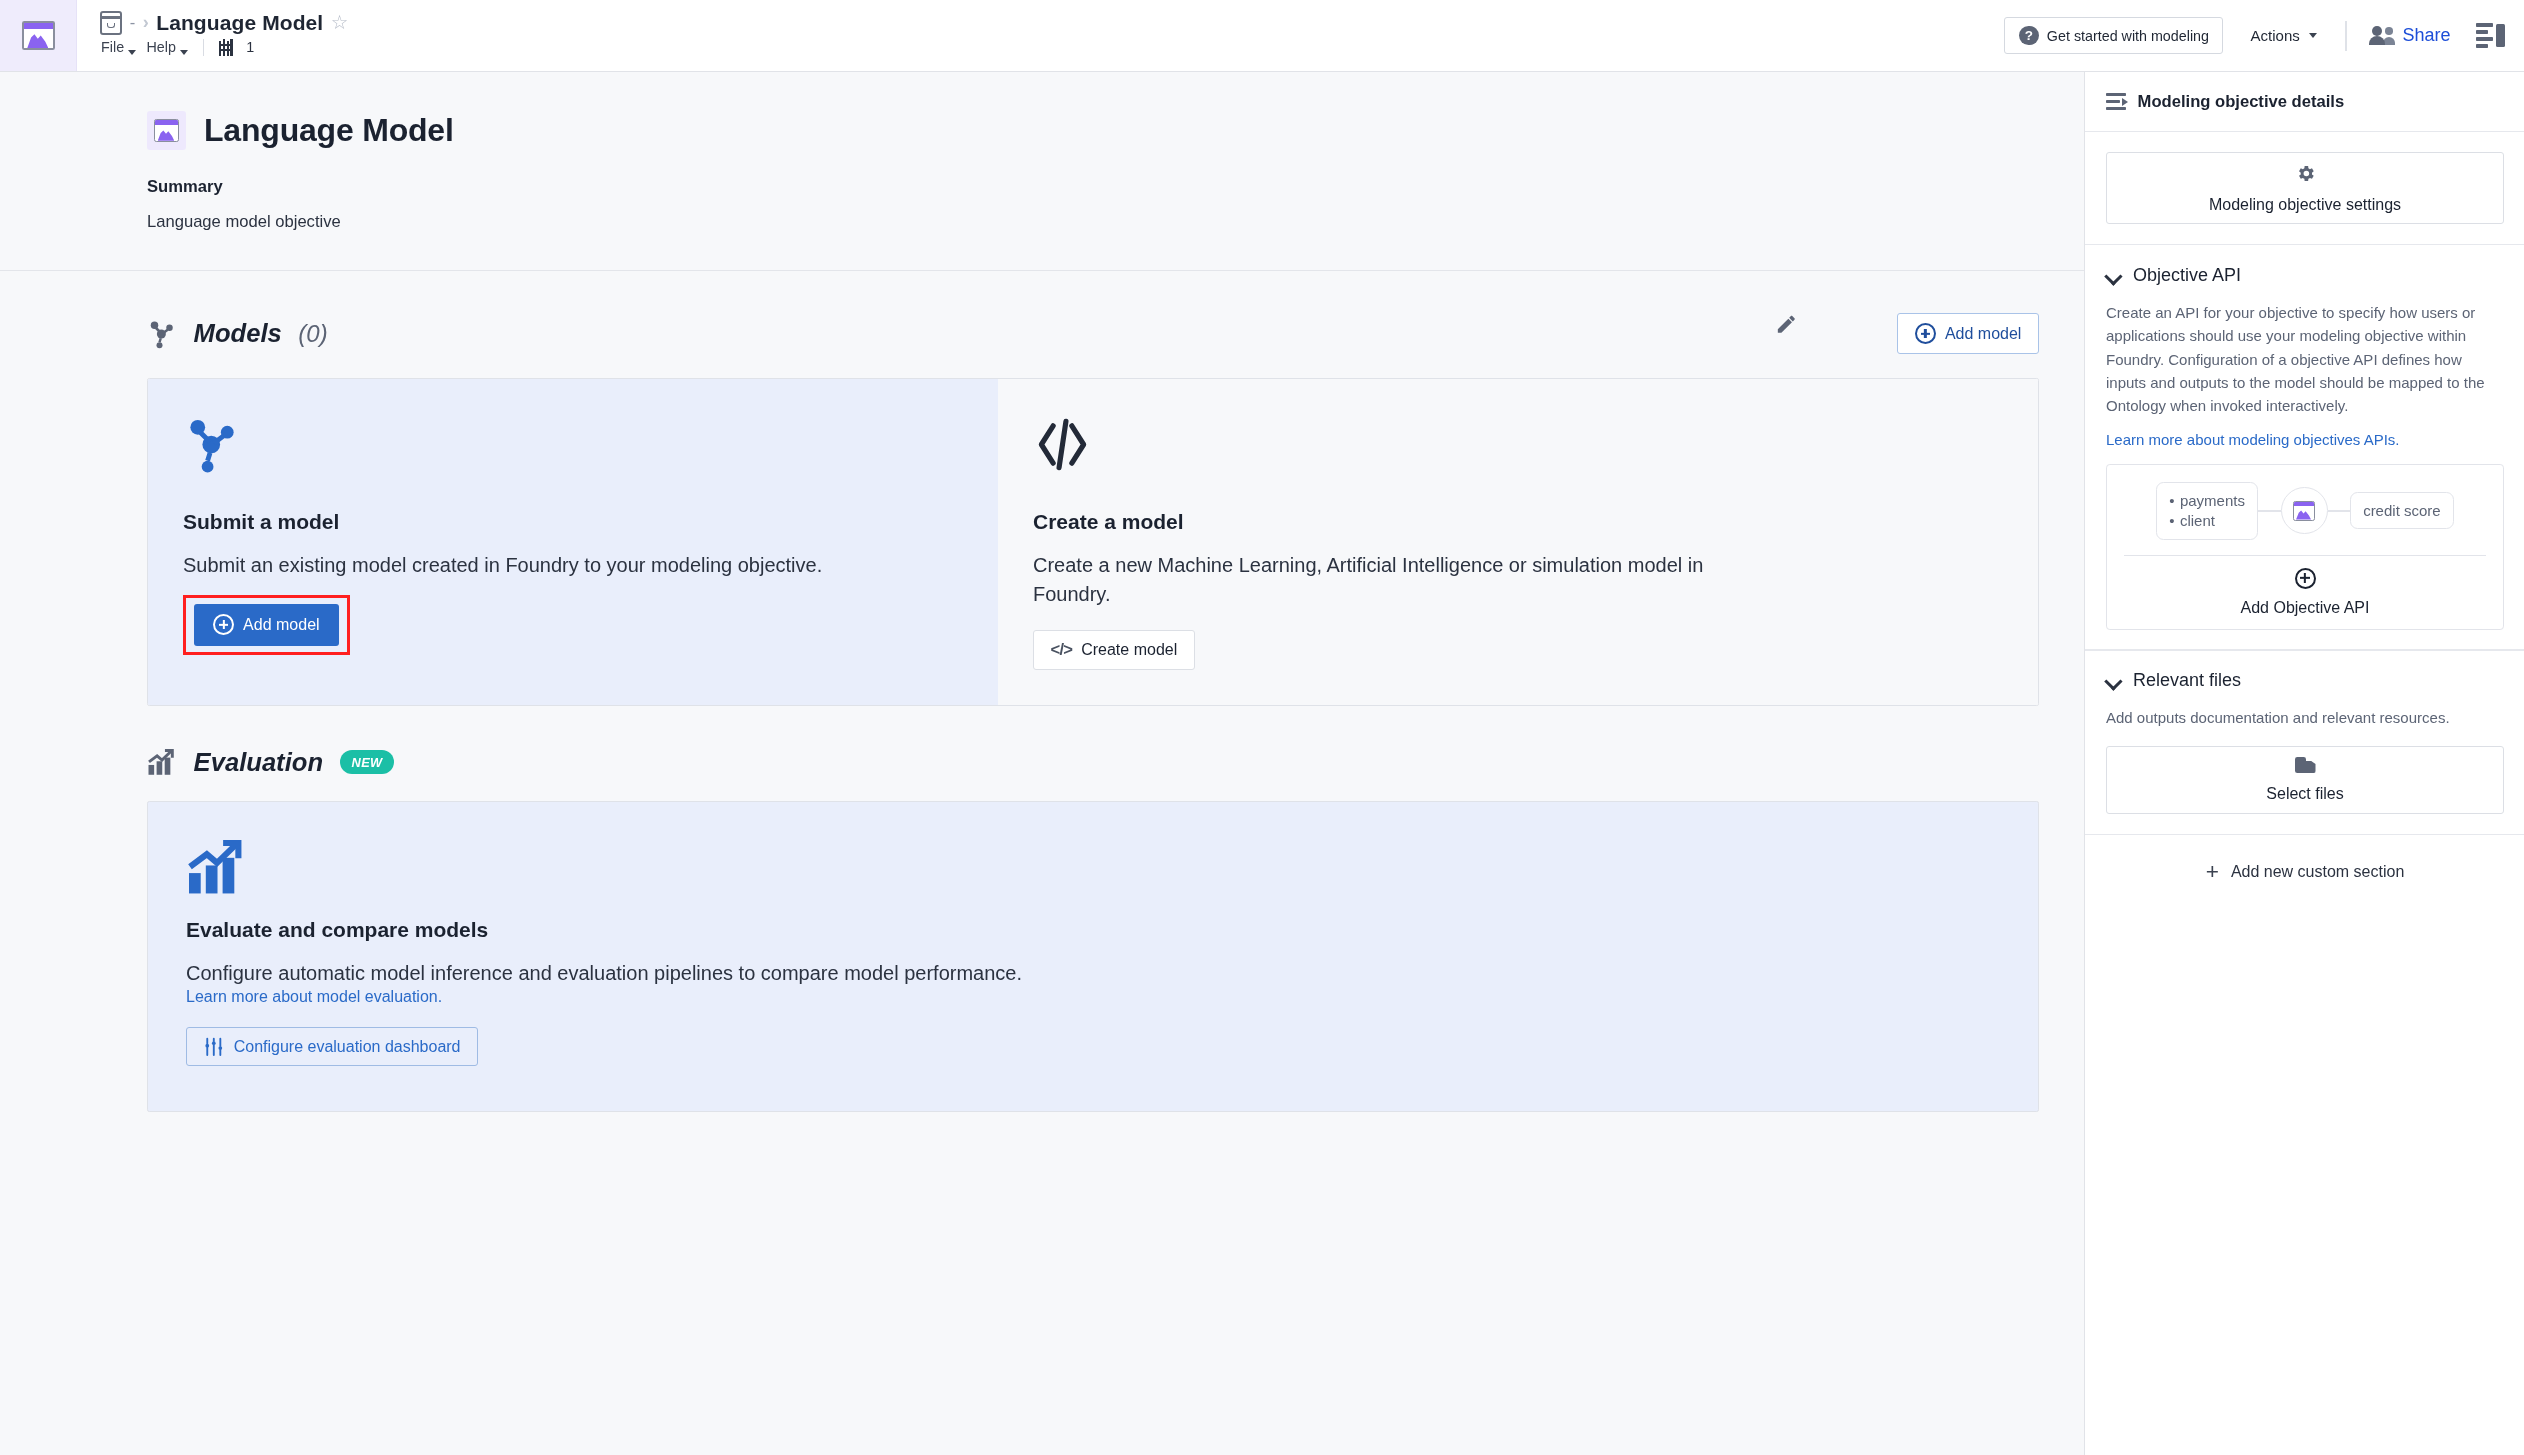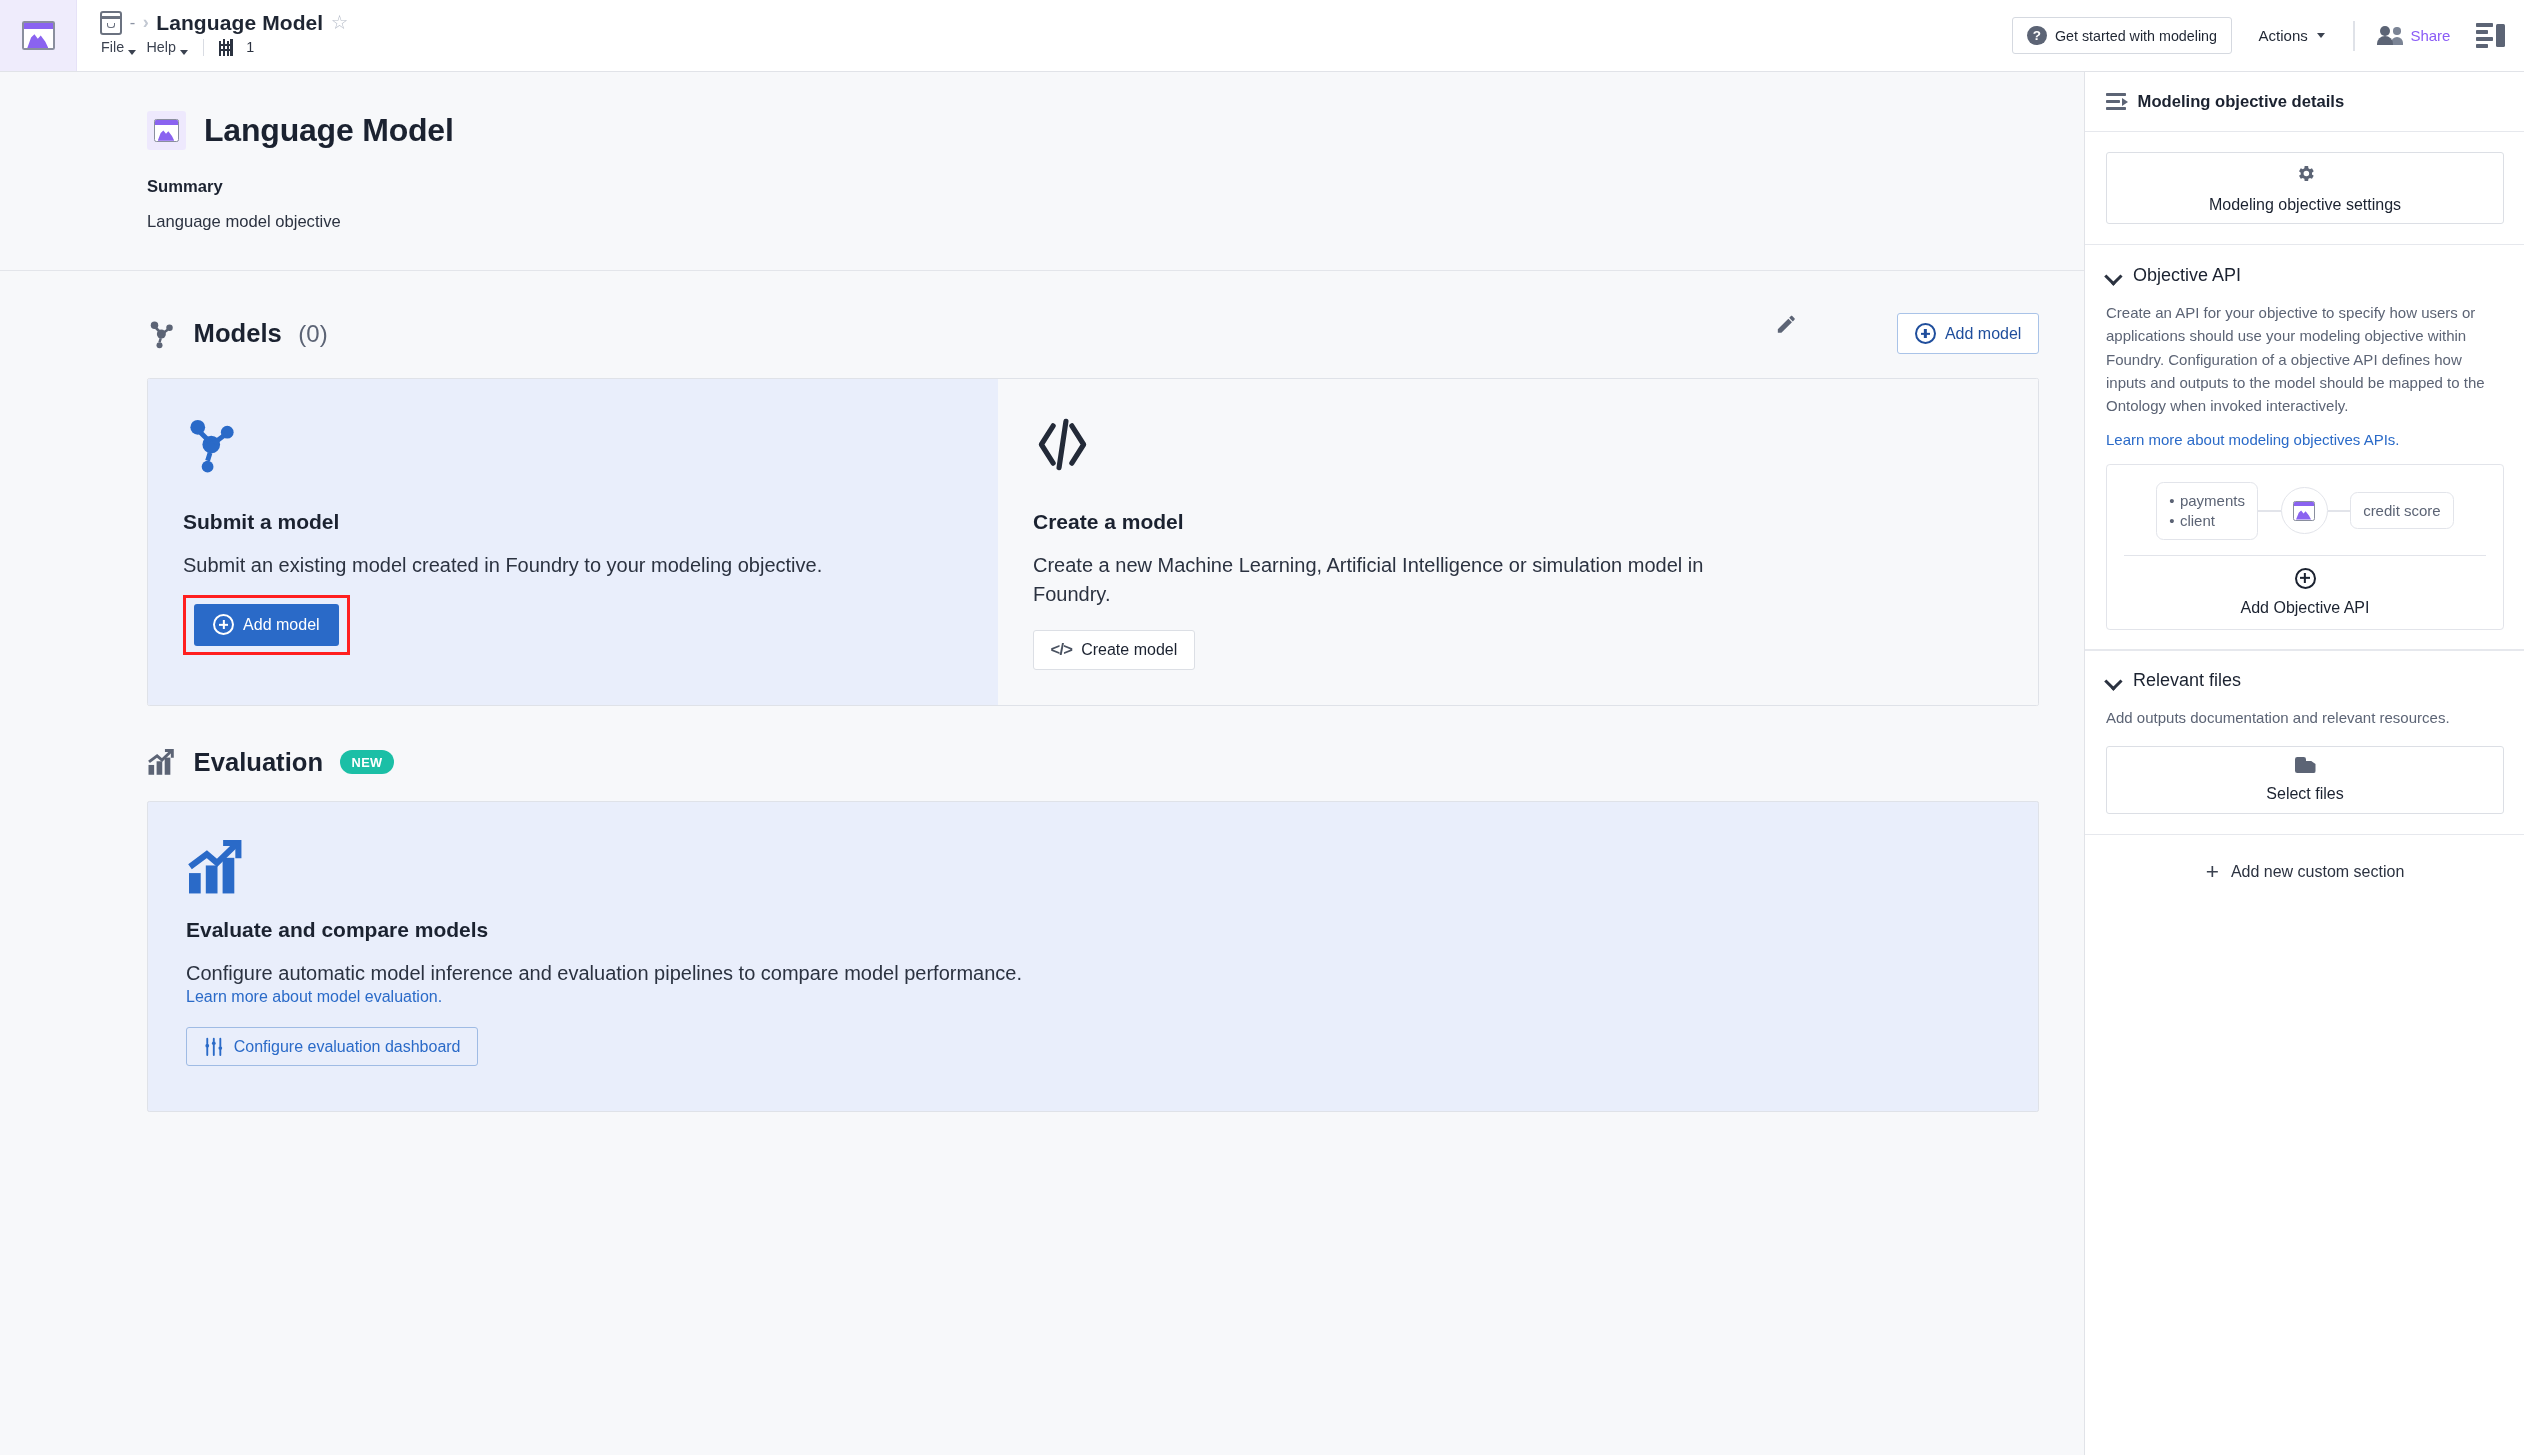--- a/index.html
+++ b/index.html
@@ -79,21 +79,21 @@
     padding: 7.5px 13.5px; font-size: 14.3px; color: #1f2633; cursor: pointer;
     margin-right: 16.6px;
   }
   .help-circle {
     width: 19.6px; height: 19.6px; border-radius: 50%; background: #5c6475;
     color: #fff; font-size: 13.5px; font-weight: 700;
     display: flex; align-items: center; justify-content: center;
   }
   .actions-btn { display: flex; align-items: center; gap: 9px; font-size: 15px; color: #1f2633; cursor: pointer; padding: 7.5px 10.5px; }
   .vdiv { width: 1.5px; height: 30px; background: #dfe2e8; margin: 0 18px; }
-  .share-btn { display: flex; align-items: center; gap: 9px; font-size: 15px; color: #8b5cf6; cursor: pointer; padding: 7.5px 6px; }
+  .share-btn { display: flex; align-items: center; gap: 9px; font-size: 18px; color: #1d4ed8; cursor: pointer; padding: 7.5px 6px; }
   .people-ico { position: relative; width: 22.6px; height: 19.6px; }
   .people-ico .h1 { position: absolute; width: 9.8px; height: 9.8px; border-radius: 50%; background: #5c6475; left: 1.5px; top: 0; }
   .people-ico .b1 { position: absolute; width: 16px; height: 9px; border-radius: 8.3px 8.3px 0 0; background: #5c6475; left: -1.5px; bottom: 0.8px; }
   .people-ico .h2 { position: absolute; width: 7.5px; height: 7.5px; border-radius: 50%; background: #7b8495; right: 0.8px; top: 1.5px; }
   .people-ico .b2 { position: absolute; width: 12px; height: 7.5px; border-radius: 6.8px 6.8px 0 0; background: #7b8495; right: -1.5px; bottom: 0.8px; }
   .panel-toggle { display: flex; align-items: center; gap: 3px; margin-left: 19.6px; cursor: pointer; }
   .panel-toggle .lines { display: flex; flex-direction: column; gap: 3px; }
   .panel-toggle .lines span { display: block; height: 3.8px; background: #5c6475; border-radius: 0.8px; }
   .panel-toggle .lines span:nth-child(1) { width: 16.6px; }
   .panel-toggle .lines span:nth-child(2) { width: 12px; }
@@ -120,21 +120,21 @@
   .hero-title { font-size: 32px; font-weight: 700; color: #1b2230; letter-spacing: -0.2px; }
   .hero-sub-label { margin-top: 27px; font-size: 16.6px; font-weight: 700; color: #1b2230; }
   .hero-sub-text { margin-top: 15px; font-size: 16.6px; color: #2b3240; }
   .edit-pencil {
     position: absolute; right: 286px; top: 241px;
     width: 22.6px; height: 22.6px; cursor: pointer;
   }
 
   .section { padding: 42px 45px 0 147px; }
   .section-head { display: flex; align-items: center; justify-content: space-between; margin-bottom: 24px; }
-  .section-head-left { display: flex; align-items: center; gap: 16.6px; }
+  .section-head-left { display: flex; align-items: center; gap: 16.6px; font-style: italic; }
   .section-title { font-size: 25.6px; font-weight: 700; color: #1b2230; }
   .section-count { font-size: 24px; font-weight: 400; color: #5c6475; }
   .badge-new {
     background: #1bbfa6; color: #fff; font-size: 12.8px; font-weight: 700;
     padding: 4.5px 12px; border-radius: 752px; letter-spacing: 0.3px;
   }
 
   .btn-addmodel-outline {
     display: flex; align-items: center; gap: 9px;
     border: 1.5px solid #a9c3e8; border-radius: 3px; background: #fff;

